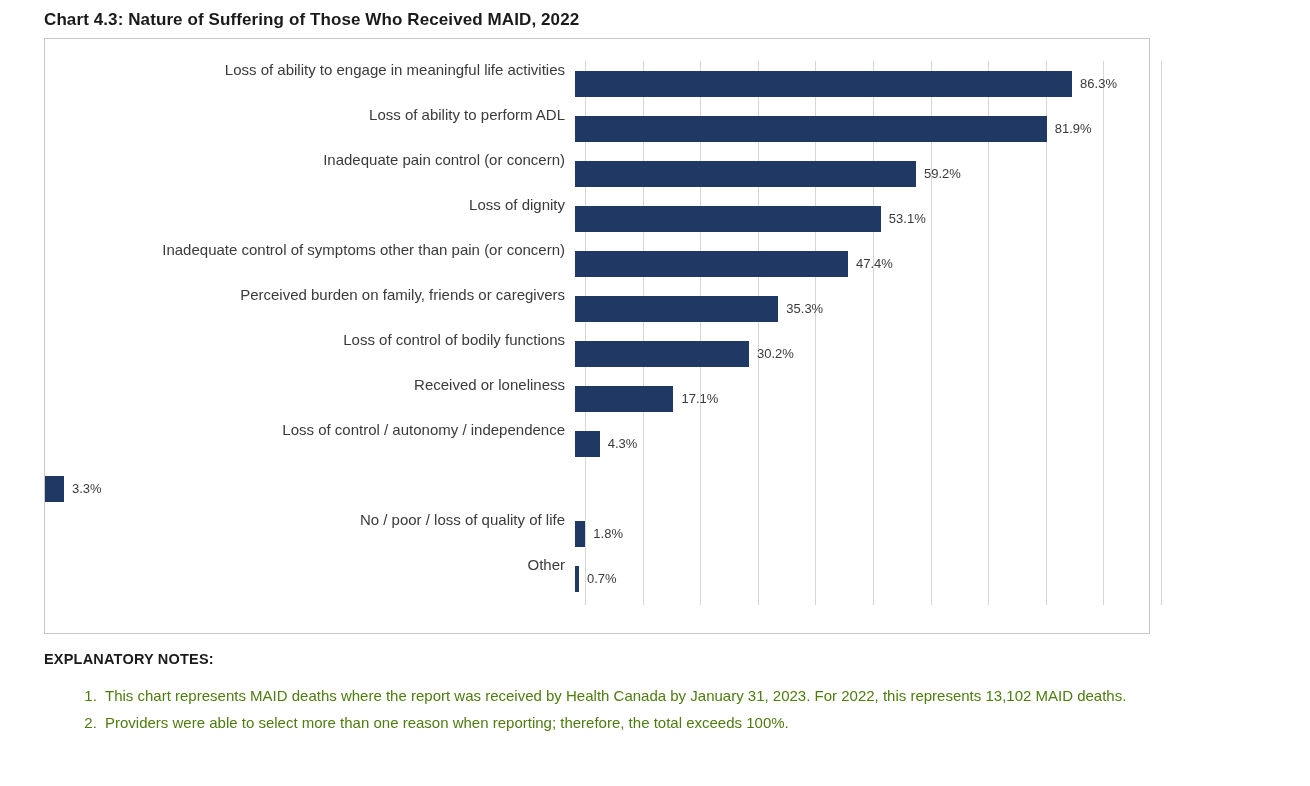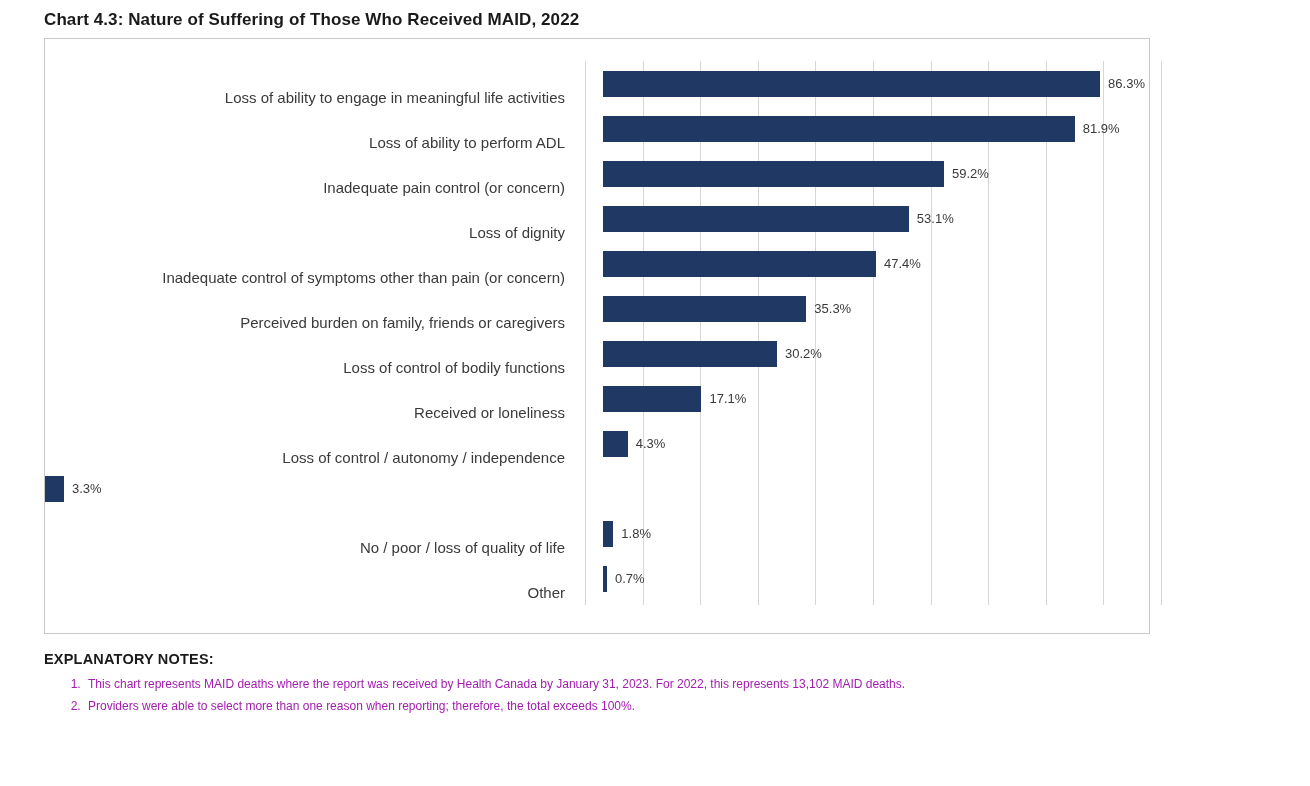--- a/index.html
+++ b/index.html
@@ -64,23 +64,22 @@
     top: 22px;
     right: 0;
     bottom: 28px;
     display: flex;
     flex-direction: column;
     justify-content: flex-start;
   }
   .row {
     height: 45px;
     display: flex;
-    align-items: flex-end;
-    position: relative;
-    gap: 28px;
+    align-items: flex-start;
+    position: relative;
   }
   .cat-label {
     width: 530px;
     text-align: right;
     padding-right: 10px;
     font-size: 15px;
     color: #3a3a3a;
     line-height: 1.15;
     box-sizing: border-box;
     white-space: nowrap;
@@ -104,24 +103,24 @@
     white-space: nowrap;
   }
   .notes-heading {
     font-size: 14.5px;
     font-weight: bold;
     color: #1a1a1a;
     margin: 17px 0 8px 0;
     letter-spacing: 0.2px;
   }
   ol.notes {
-    margin: 0;
+    margin: 17px;
     padding-left: 40px;
-    font-size: 12px;
-    color: #a21caf;
+    font-size: 15px;
+    color: #4d7c0f;
     line-height: 1.65;
   }
   ol.notes li {
     margin-bottom: 2px;
     padding-left: 4px;
   }
 </style>
 </head>
 <body>
 

